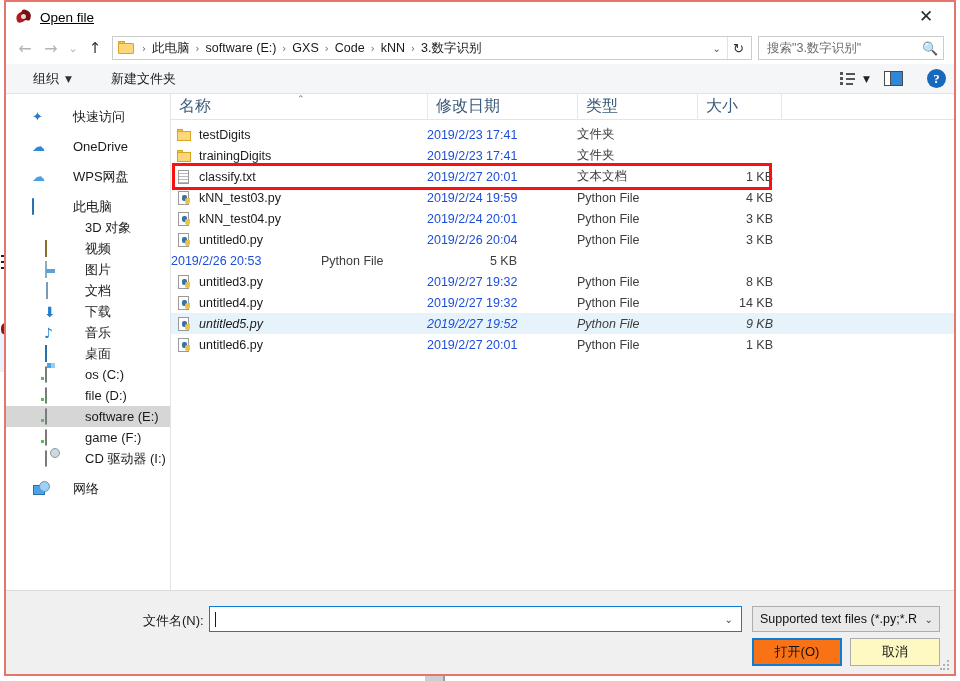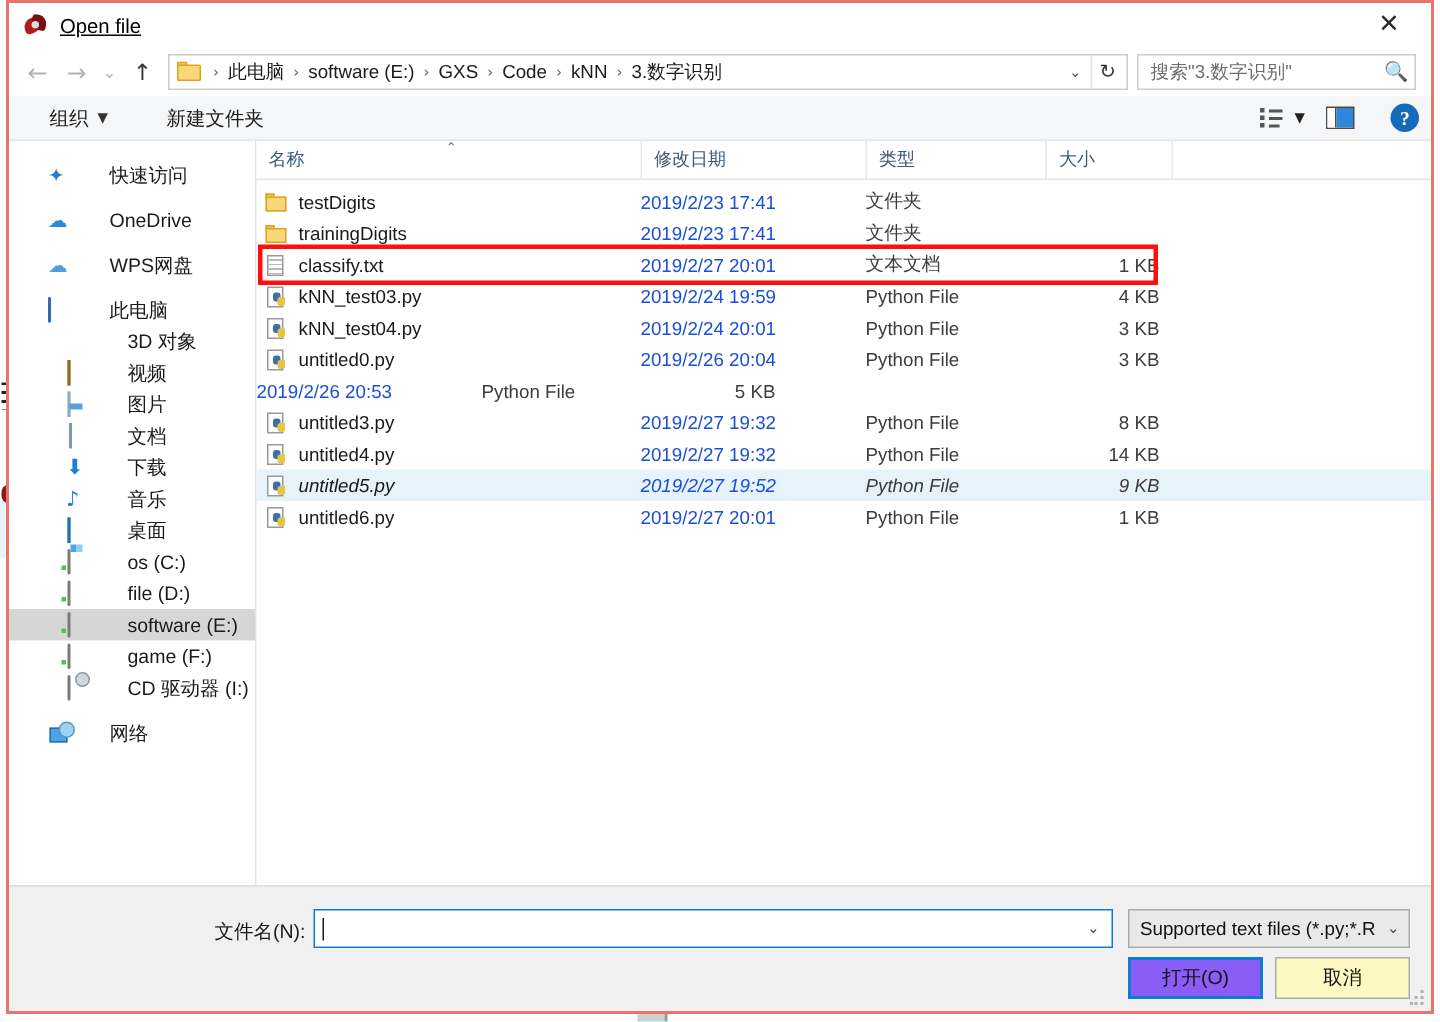--- a/index.html
+++ b/index.html
@@ -202,21 +202,21 @@
             border-radius:50%; background:#9fd2f2; border:1px solid #5596c4; }
 
   
   .filelist { flex:1 1 auto; display:flex; flex-direction:column; min-width:0; position:relative; }
   .col-head {
     height: 26px; flex:0 0 26px; display:flex; align-items:center;
     border-bottom: 1px solid #e2e4e6; background:#fff;
     position:relative;
   }
   .col-head .ch {
-    font-size: 12px; color:#3a5a7a; padding-left: 8px;
+    font-size: 16px; color:#3a5a7a; padding-left: 8px;
     border-left: 1px solid #e8e8e8; height: 26px; display:flex; align-items:center;
     white-space:nowrap;
   }
   .col-head .ch:first-child { border-left:none; }
   .sort-caret {
     position:absolute; left: 126px; top: 0px;
     color:#7a7a7a; font-size:9px; font-family:"DejaVu Sans",sans-serif;
   }
   .c-name { width: 256px; flex:0 0 256px; }
   .c-date { width: 150px; flex:0 0 150px; }
@@ -290,21 +290,21 @@
     flex: 1 1 auto; overflow:hidden;
   }
   .filter-caret { color:#444; font-size:10px; padding: 0 6px; font-family:"DejaVu Sans",sans-serif; }
 
   .btn {
     position:absolute; height: 28px; width: 90px;
     display:flex; align-items:center; justify-content:center;
     font-size: 13px; color:#111;
     background:#fef9c3; border:1px solid #adadad;
   }
-  .btn-open { left: 746px; top: 636px; background:#8b5cf6; border:2px solid #0c7cd5; width:90px; }
+  .btn-open { left: 746px; top: 636px; background:#f97316; border:2px solid #0c7cd5; width:90px; }
   .btn-cancel { left: 844px; top: 636px; width: 90px; }
 
   .grip { position:absolute; right: 4px; bottom: 4px; width: 10px; height: 10px; }
   .grip i { position:absolute; width:2px; height:2px; background:#b0b0b0; }
 
   
   .below-sliver { position:absolute; left: 425px; top: 676px; width: 18px; height: 5px; background:#cfcfcf; }
   .below-sliver2 { position:absolute; left: 443px; top: 676px; width: 2px; height: 5px; background:#9a9a9a; }
 </style>
 </head>

